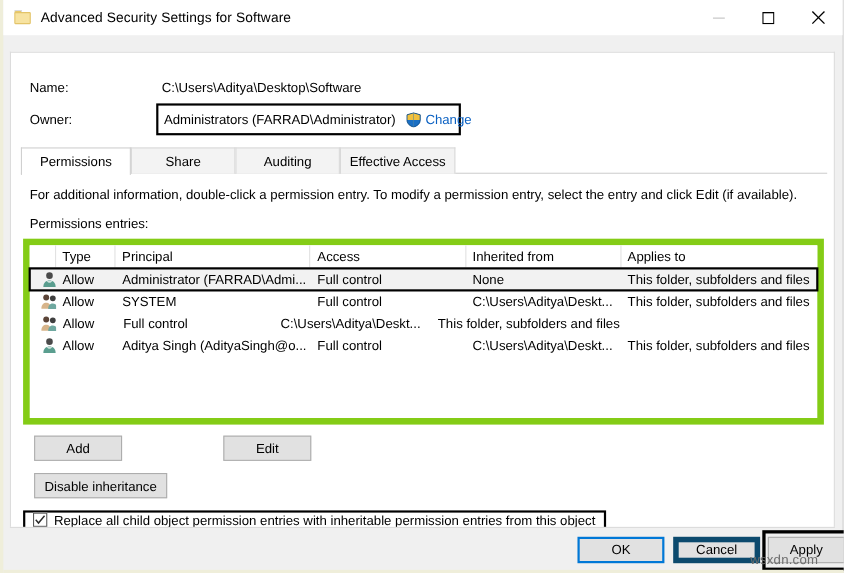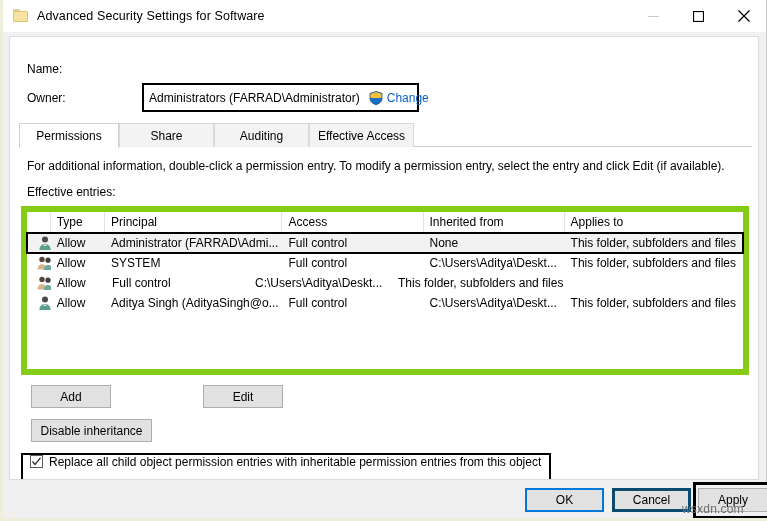--- a/index.html
+++ b/index.html
@@ -76,21 +76,21 @@
     align-items: center;
     justify-content: center;
   }
   .wc svg { display: block; }
 
   
   .content {
     flex: 1 1 auto;
     position: relative;
     background: #ffffff;
-    margin: 4px 7px 0 6px;
+    margin: 15px 7px 0 6px;
     border: 1px solid #dcdcdc;
     border-bottom: none;
     box-sizing: border-box;
     padding: 4px;
   }
 
   .row-label {
     position: absolute;
     font-size: 12px;
     color: #000;
@@ -293,21 +293,21 @@
     border-top: 1px solid #dcdcdc;
     position: relative;
     margin: 0 7px 0 6px;
   }
   .fbtn {
     position: absolute;
     top: 8px;
     height: 24px;
     box-sizing: border-box;
     background: #e1e1e1;
-    border: 3px solid #0c4a6e;
+    border: 5px solid #0c4a6e;
     font-family: "Liberation Sans", sans-serif;
     font-size: 12px;
     display: flex;
     align-items: center;
     justify-content: center;
     cursor: default;
   }
   #btn-ok {
     left: 516px; width: 79px;
     border: 2px solid #0078d7;
@@ -376,20 +376,21 @@
             <line x1="0.5" y1="0.5" x2="11.5" y2="11.5" stroke="#000" stroke-width="1.2"></line>
             <line x1="11.5" y1="0.5" x2="0.5" y2="11.5" stroke="#000" stroke-width="1.2"></line>
           </svg>
       </div>
     </div>
   </div>
 
   <div class="content">
 
     <div class="row-label" id="name-label">Name:</div>
+    <div class="row-label" id="name-value">C:\Users\Aditya\Desktop\Software</div>
     <div class="row-label" id="owner-label">Owner:</div>
 
     <div class="owner-box">
       <span class="owner-name">Administrators (FARRAD\Administrator)</span>
       <span class="shield">
         <svg width="14" height="14" viewBox="0 0 14 14">
           <path d="M7 0.6 L13 2.4 V7.2 C13 10.4 10.4 12.6 7 13.5 C3.6 12.6 1 10.4 1 7.2 V2.4 Z" fill="#1a6fc4"></path>
           <path d="M7 0.6 L1 2.4 V7.2 C1 10.4 3.6 12.6 7 13.5 Z" fill="#f2c13c"></path>
           <path d="M7 0.6 L13 2.4 V7.2 C13 10.4 10.4 12.6 7 13.5 V7 Z" fill="#1a6fc4"></path>
           <path d="M1 7 H7 V13.5 C3.6 12.6 1 10.4 1 7.2 Z" fill="#1a6fc4"></path>
@@ -402,21 +403,21 @@
 
     <div class="tabstrip">
       <div class="tabline"></div>
       <div class="tab active" style="left:0px;width:100px;">Permissions</div>
       <div class="tab" style="left:100px;width:95px;">Share</div>
       <div class="tab" style="left:195px;width:95px;">Auditing</div>
       <div class="tab" style="left:290px;width:105px;">Effective Access</div>
     </div>
 
     <div id="info-text">For additional information, double-click a permission entry. To modify a permission entry, select the entry and click Edit (if available).</div>
-    <div id="entries-label">Effective entries:</div>
+    <div id="entries-label">Permissions entries:</div>
 
     <div class="listbox">
       <div class="list-header">
         <div class="hcell c-icon"></div>
         <div class="hcell c-type">Type</div>
         <div class="hcell c-principal">Principal</div>
         <div class="hcell c-access">Access</div>
         <div class="hcell c-inherited">Inherited from</div>
         <div class="hcell c-applies">Applies to</div>
       </div>

